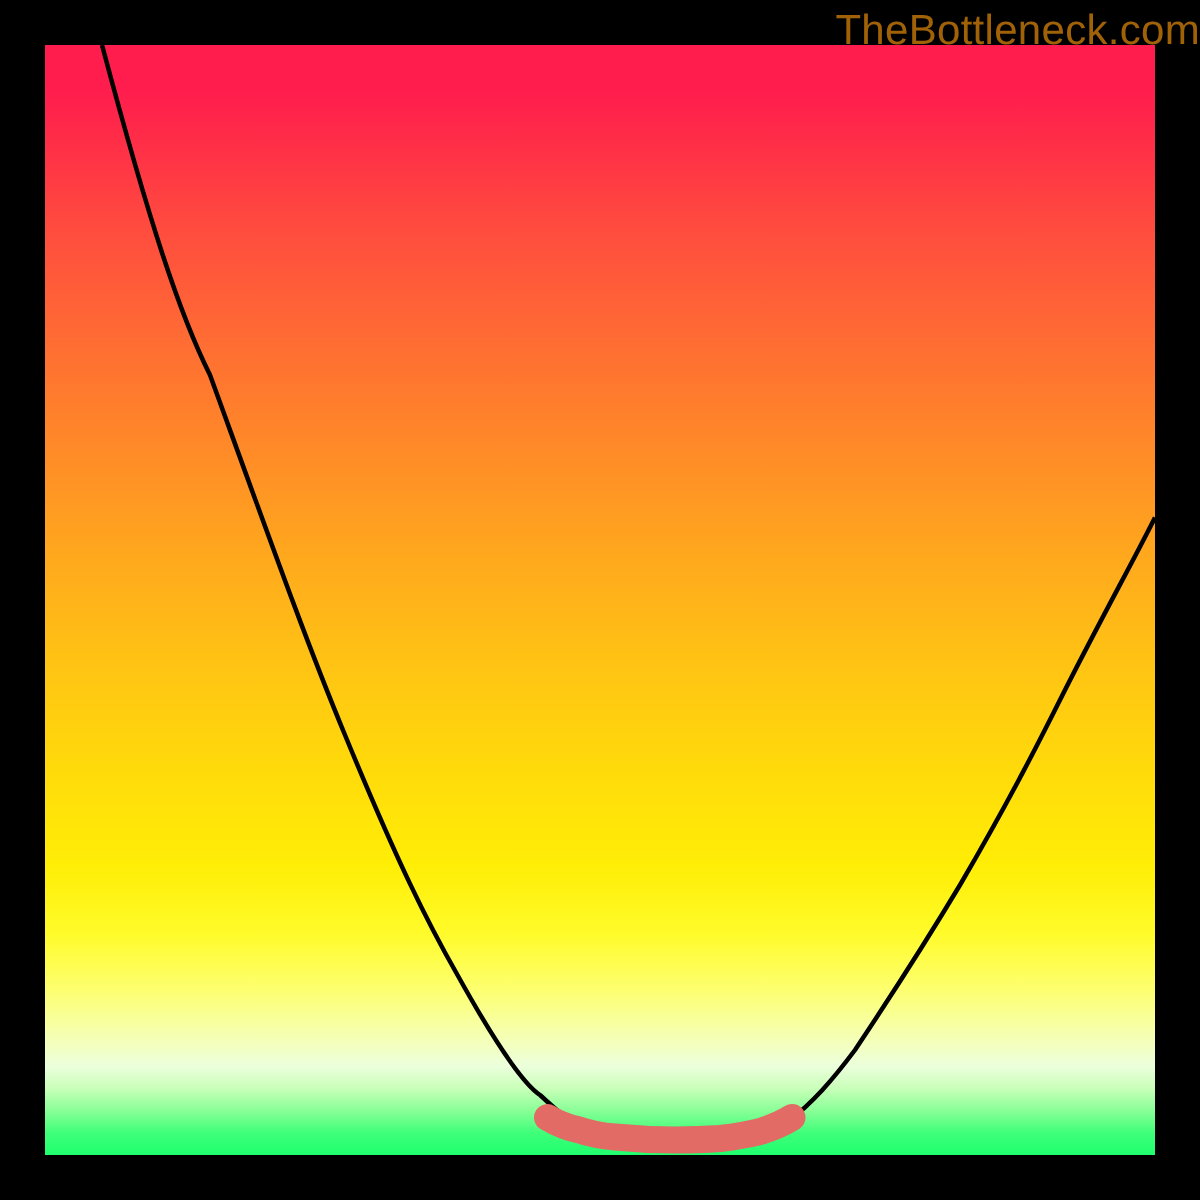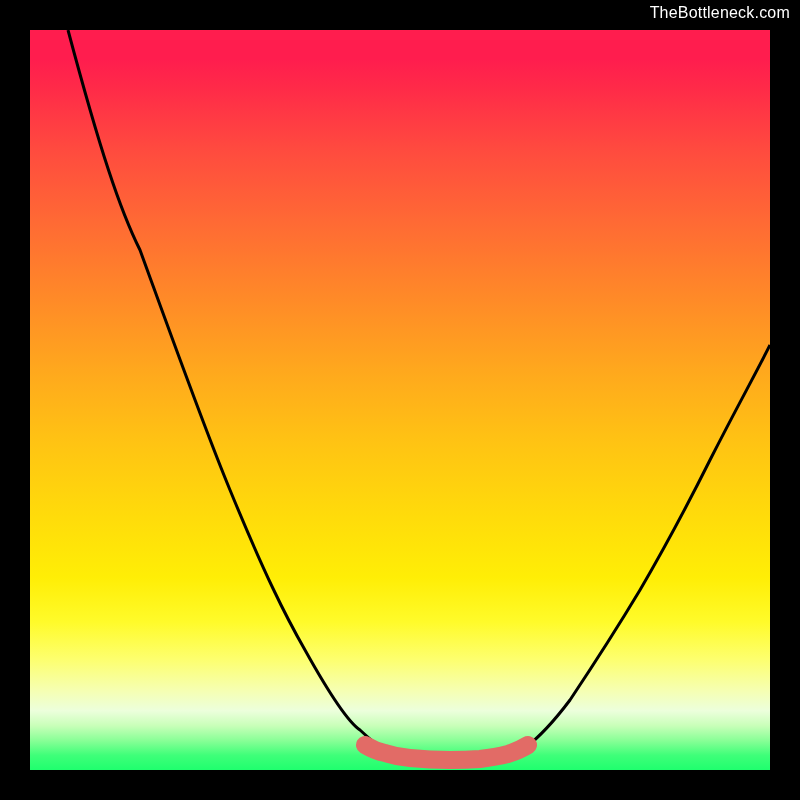--- a/index.html
+++ b/index.html
@@ -13,23 +13,23 @@
   }
   .frame {
     position: relative;
     width: 800px;
     height: 800px;
     background: #000;
   }
   .watermark {
     position: absolute;
     top: 4px;
-    right: 10px;
-    color: #ffffff;
-    font-size: 16px;
+    right: 0;
+    color: #a16207;
+    font-size: 28px;
     font-weight: 500;
     letter-spacing: 0.2px;
     z-index: 10;
   }
   .plot-area {
     position: absolute;
     left: 30px;
     top: 30px;
     width: 740px;
     height: 740px;

